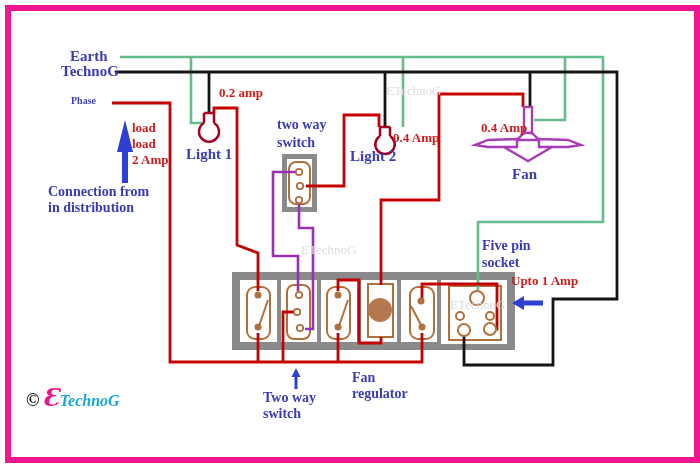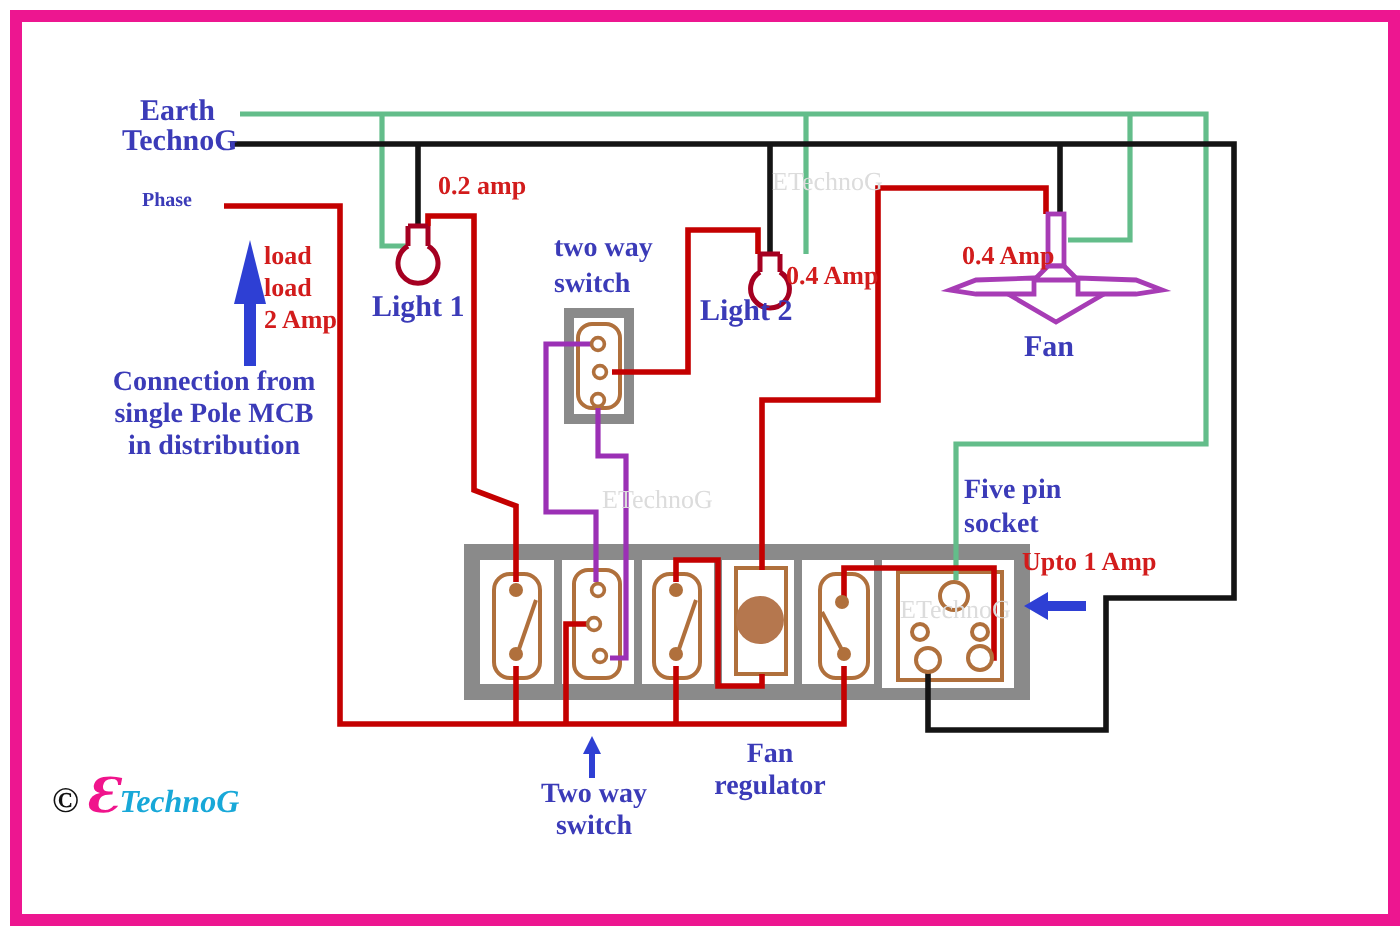--- a/index.html
+++ b/index.html
@@ -5,21 +5,21 @@
   html,body{margin:0;padding:0;background:#fff;}
   .canvas{position:relative;width:700px;height:468px;background:#ffffff;
           font-family:"Liberation Serif",serif;overflow:hidden;}
   .frame{position:absolute;left:5px;top:5px;width:683px;height:446px;
          border:6px solid #ed1690;pointer-events:none;}
   svg.art{position:absolute;left:0;top:0;}
   .lbl{position:absolute;font-weight:bold;white-space:nowrap;line-height:1.1;}
   .blue{color:#3b3bb8;}
   .red{color:#d21c1c;}
   .wm{position:absolute;color:#dcdcdc;font-weight:normal;font-size:13px;white-space:nowrap;}
-  .center{text-align:center;}
+  .center{}
   .logo{position:absolute;left:26px;top:383px;display:flex;align-items:baseline;}
   .logo .cc{color:#111;font-size:18px;font-weight:bold;}
   .logo .ee{color:#f0148c;font-size:24px;font-style:italic;font-weight:bold;
             font-family:"DejaVu Serif",serif;margin-left:3px;}
   .logo .tg{color:#18a8d8;font-size:16px;font-style:italic;font-weight:bold;}
 </style>
 </head>
 <body>
 
 <div class="canvas">
@@ -135,21 +135,20 @@
   <div class="lbl blue" style="left:71px;top:95px;font-size:10px;">Phase</div>
 
   <div class="lbl red" style="left:132px;top:120px;font-size:13px;line-height:1.22;">
     <div>load</div>
     <div>load</div>
     <div>2 Amp</div>
   </div>
 
   <div class="lbl blue center" style="left:48px;top:184px;width:118px;font-size:14px;line-height:1.15;">
     <div>Connection from</div>
-    <div>single Pole MCB</div>
     <div>in distribution</div>
   </div>
 
   <div class="lbl red" style="left:219px;top:86px;font-size:13px;text-align:center;">0.2 amp</div>
   <div class="lbl blue" style="left:186px;top:146px;font-size:15px;">Light 1</div>
 
   <div class="lbl blue" style="left:277px;top:116px;font-size:14px;line-height:1.25;">
     <div>two way</div>
     <div>switch</div>
   </div>

